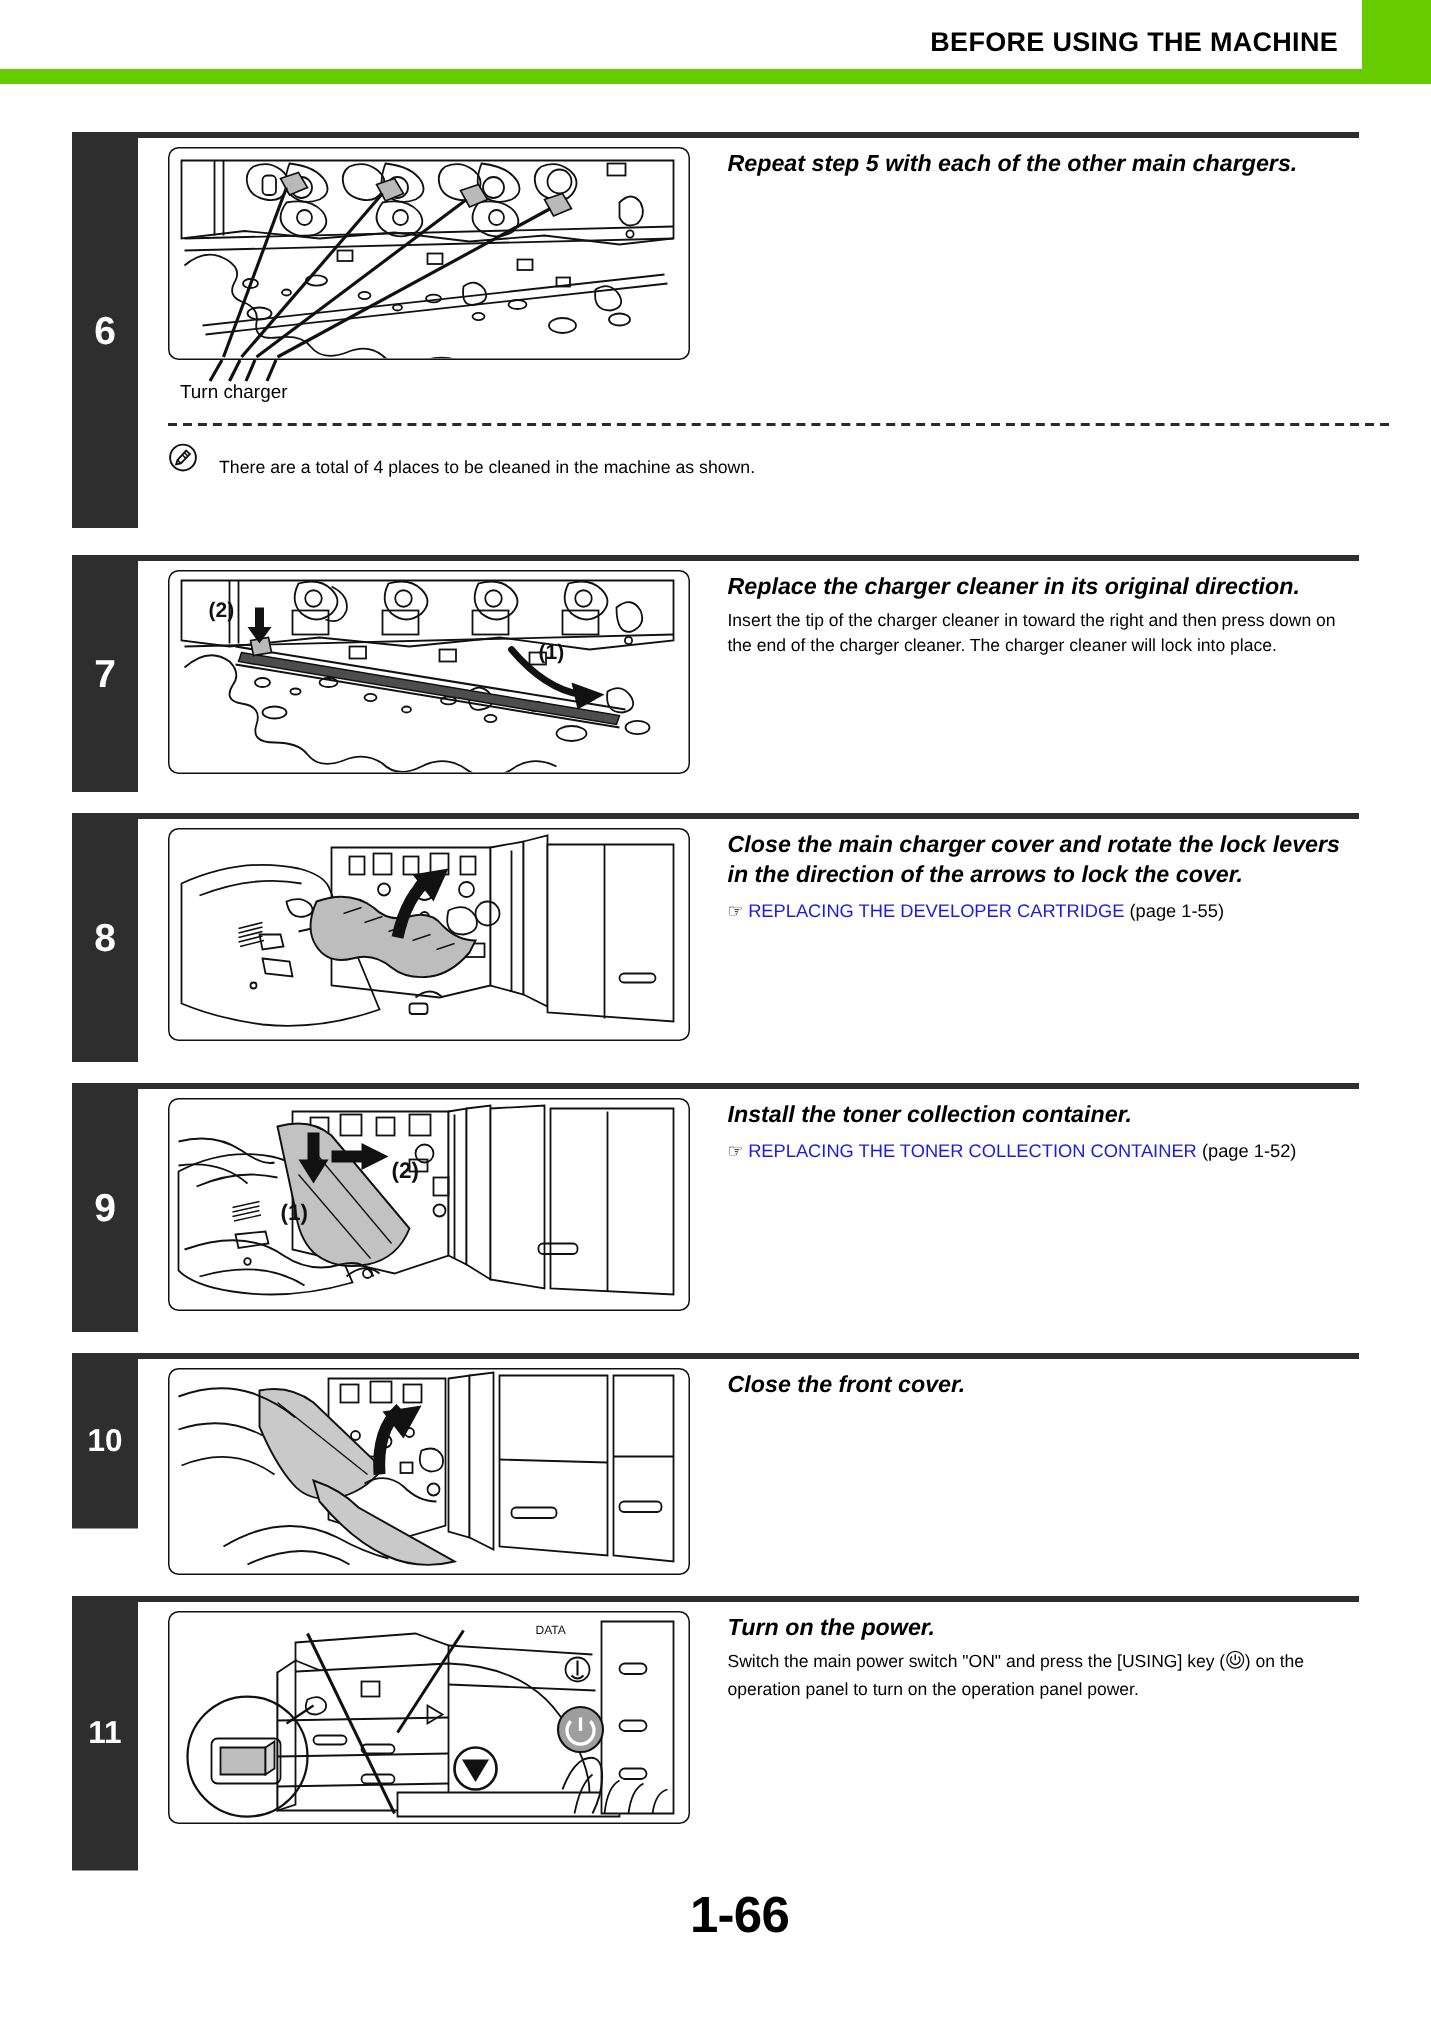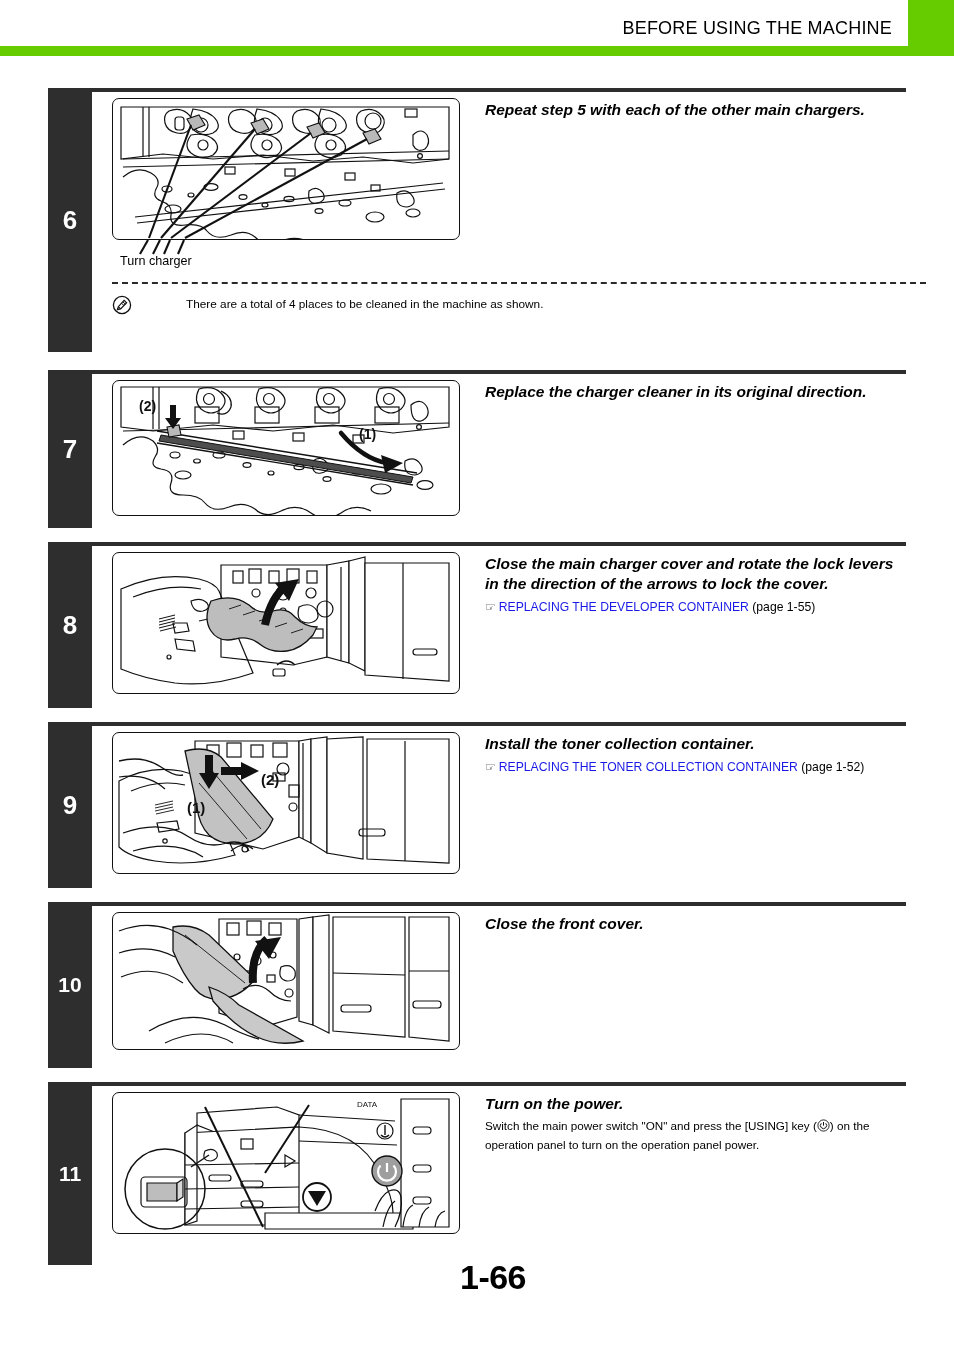--- a/index.html
+++ b/index.html
@@ -35,21 +35,21 @@
     right: 0; top: 0;
     width: 46px;
     height: 56px;
     background: #66cc00;
   }
   .header-title {
     position: absolute;
     right: 62px;
     top: 18px;
     font-size: 18px;
-    font-weight: normal;
+    font-weight: bold;
     letter-spacing: 0.2px;
     white-space: nowrap;
   }
 
   
   .steps {
     position: absolute;
     left: 48px;
     top: 88px;
     width: 858px;
@@ -138,23 +138,22 @@
     padding-left: 20px;
   }
   .note-divider {
     border-top: 2px dashed #2a2a2a;
     height: 0;
     margin: 8px 0 0 0;
     width: 814px;
   }
   .note-row {
     display: flex;
-    align-items: flex-start;
+    align-items: flex-end;
     padding: 12px 0 14px 0;
-    gap: 40px;
   }
   .note-icon {
     flex: 0 0 22px;
     margin-top: -1px;
   }
   .note-text {
     font-size: 11.8px;
     line-height: 1.4;
     padding-left: 12px;
   }
@@ -381,20 +380,21 @@
               <g fill="none" stroke="#111" stroke-width="4.5" stroke-linecap="round">
                 <path d="M228 52 q22 26 46 30"></path>
               </g>
               <path d="M268 74 L290 82 L272 92 Z" fill="#111"></path>
               <text x="246" y="58" font-family="Liberation Sans, sans-serif" font-size="14" font-weight="bold" fill="#111">(1)</text>
             </svg>
           </div>
         </div>
         <div class="step-text">
           <p class="step-title">Replace the charger cleaner in its original direction.</p>
+          <p class="step-desc">Insert the tip of the charger cleaner in toward the right and then press down on the end of the charger cleaner. The charger cleaner will lock into place.</p>
         </div>
       </div>
     </div>
   </div>
 
   <div class="step">
     <div class="step-topline"></div>
     <div class="step-body">
       <div class="step-number" style="height:166px;">8</div>
       <div class="step-content">
@@ -456,21 +456,21 @@
               <g>
                 <path d="M152 72 q6 -28 22 -40" fill="none" stroke="#111" stroke-width="8"></path>
                 <path d="M162 30 L186 26 L176 48 Z" fill="#111"></path>
               </g>
             </svg>
           </div>
         </div>
         <div class="step-text">
           <p class="step-title">Close the main charger cover and rotate the lock levers in the direction of the arrows to lock the cover.</p>
           <p class="step-ref">
-            <span class="hand-icon">☞</span><span class="ref-link">REPLACING THE DEVELOPER CONTAINER</span> <span>(page 1-55)</span>
+            <span class="hand-icon">☞</span><span class="ref-link">REPLACING THE DEVELOPER CARTRIDGE</span> <span>(page 1-55)</span>
           </p>
         </div>
       </div>
     </div>
   </div>
 
   <div class="step">
     <div class="step-topline"></div>
     <div class="step-body">
       <div class="step-number" style="height:166px;">9</div>
@@ -543,21 +543,21 @@
             <span class="hand-icon">☞</span><span class="ref-link">REPLACING THE TONER COLLECTION CONTAINER</span> <span>(page 1-52)</span>
           </p>
         </div>
       </div>
     </div>
   </div>
 
   <div class="step">
     <div class="step-topline"></div>
     <div class="step-body">
-      <div class="step-number two-digit" style="height:166px;">10</div>
+      <div class="step-number two-digit" style="height:117px;">10</div>
       <div class="step-content">
         <div class="step-illo">
           <div class="illo-frame">
             <svg width="344" height="136" viewBox="0 0 344 136">
               <g fill="none" stroke="#111" stroke-width="1.2">
 
                 <path d="M186 6 L200 4 L200 112 L186 108 Z" fill="#fff"></path>
                 <path d="M200 4 L216 2 L216 120 L200 112 Z" fill="#fff"></path>
                 <path d="M220 4 L292 4 L292 124 L220 118 Z" fill="#fff"></path>
                 <path d="M296 4 L336 4 L336 128 L296 124 Z" fill="#fff"></path>

